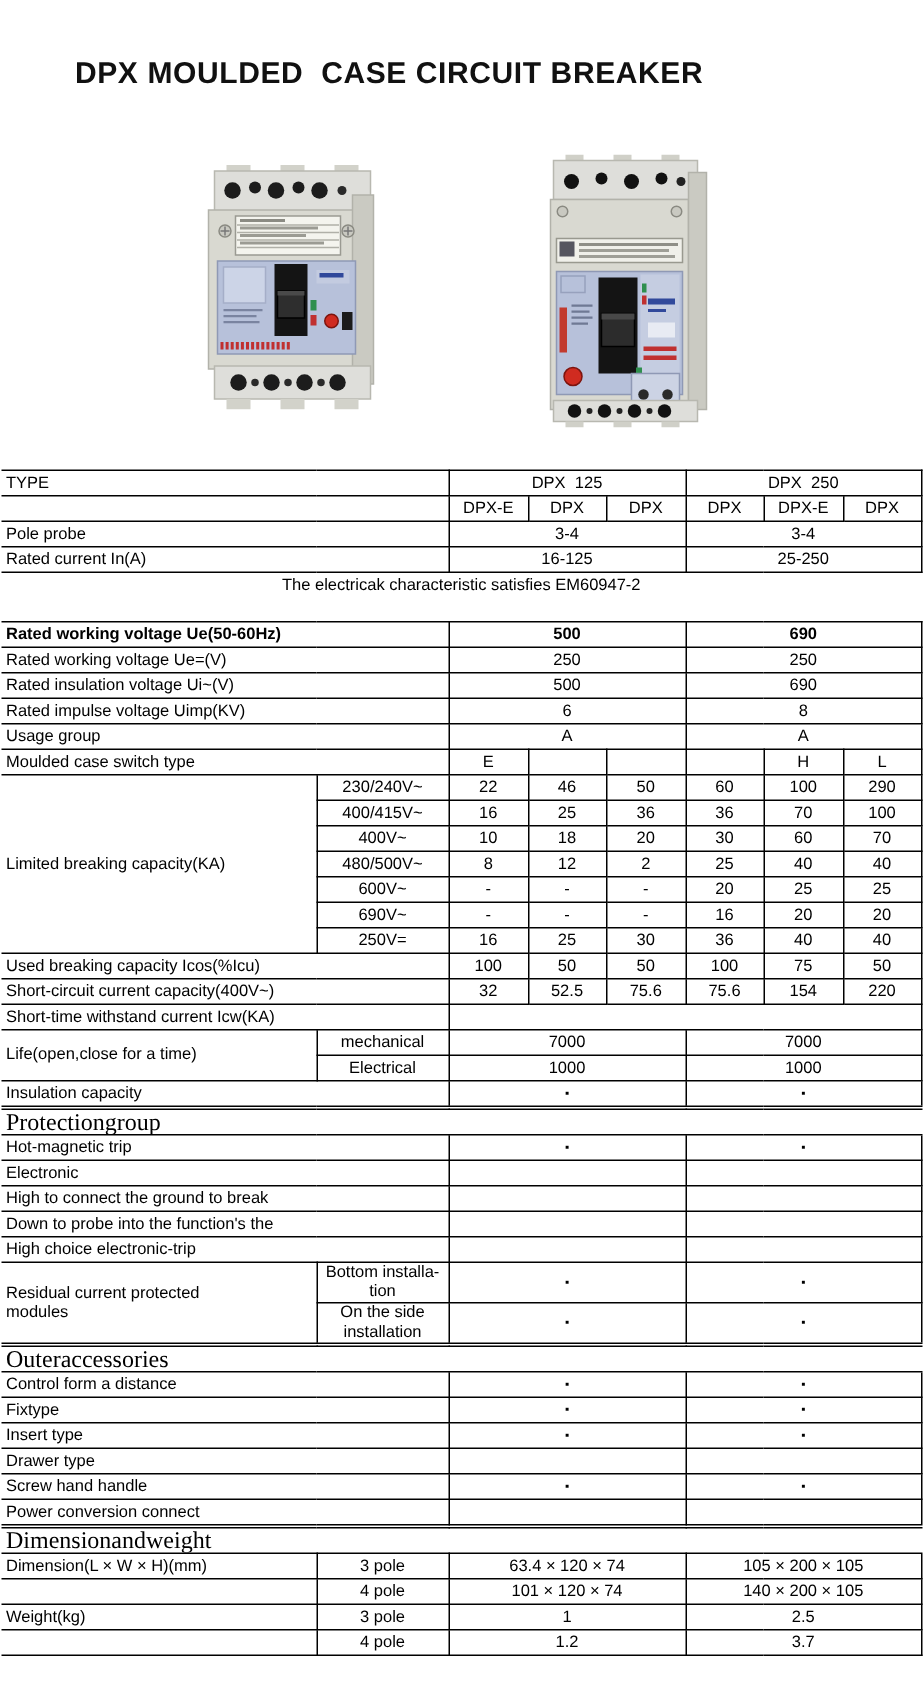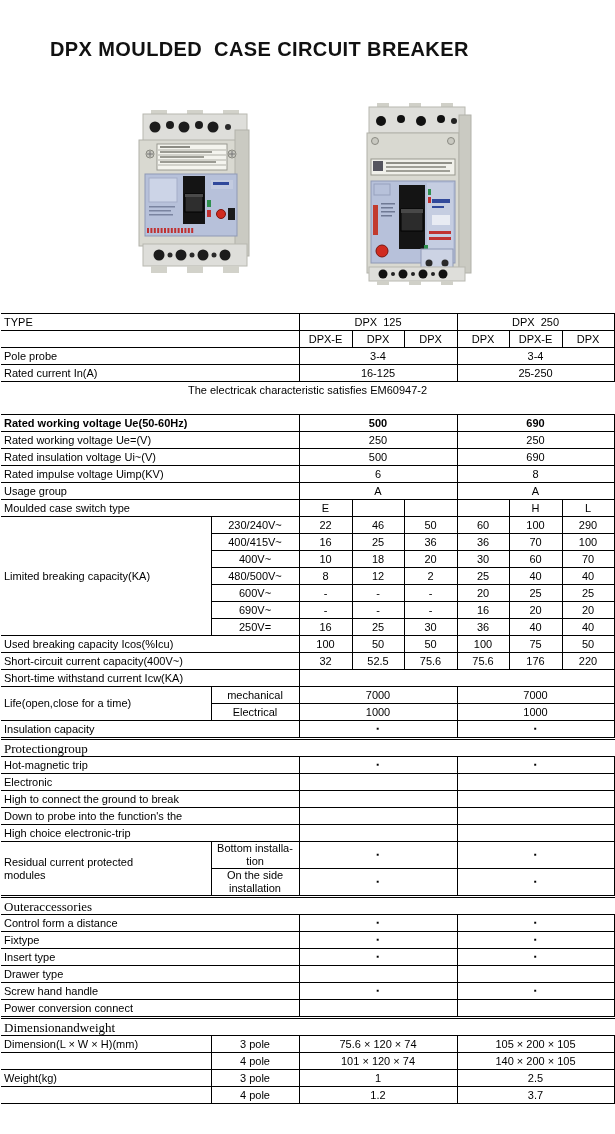--- a/index.html
+++ b/index.html
@@ -20,21 +20,21 @@
     border-collapse:collapse;table-layout:fixed;
     font-size:11px;line-height:13px;color:#000;border-radius:16px;
   }
   table.spec td{padding:0 3px;height:16px;overflow:hidden;vertical-align:middle;}
   td.lab{text-align:left;border-top:1px solid #000;border-bottom:1px solid #000;border-right:1px solid #000;}
   td.sub{text-align:center;border:1px solid #000;}
   td.v{text-align:center;border:1px solid #000;white-space:pre;}
   td.note{text-align:center;border-top:1px solid #000;}
   td.sp{height:17px;}
   td.sec{
-    font-family:"Liberation Serif",serif;font-size:13px;
+    font-family:"Liberation Serif",serif;font-size:16px;
     border-top:3px double #000;border-bottom:1px solid #000;padding-left:2px;margin-left:15px;
   }
   td.tall{height:25px;font-weight:bold;}
   td.dotc{font-size:8px;line-height:12px;}
   td.pre{white-space:pre-line;margin-left:28px;}
 </style>
 </head>
 <body>
 
 <div class="title">DPX MOULDED  CASE CIRCUIT BREAKER</div>
@@ -314,21 +314,21 @@
         <td class="v">100</td>
         <td class="v">75</td>
         <td class="v">50</td>
       </tr>
       <tr>
         <td colspan="2" class="lab">Short-circuit current capacity(400V~)</td>
         <td class="v">32</td>
         <td class="v">52.5</td>
         <td class="v">75.6</td>
         <td class="v">75.6</td>
-        <td class="v">176</td>
+        <td class="v">154</td>
         <td class="v">220</td>
       </tr>
       <tr>
         <td colspan="2" class="lab">Short-time withstand current Icw(KA)</td>
         <td colspan="6" class="v"></td>
       </tr>
       <tr>
         <td rowspan="2" class="lab">Life(open,close for a time)</td>
         <td class="sub">mechanical</td>
         <td colspan="3" class="v">7000</td>
@@ -418,21 +418,21 @@
         <td colspan="2" class="lab">Power conversion connect</td>
         <td colspan="3" class="v"></td>
         <td colspan="3" class="v"></td>
       </tr>
       <tr>
         <td colspan="8" class="sec">Dimensionandweight</td>
       </tr>
       <tr>
         <td class="lab">Dimension(L × W × H)(mm)</td>
         <td class="sub">3 pole</td>
-        <td colspan="3" class="v">75.6 × 120 × 74</td>
+        <td colspan="3" class="v">63.4 × 120 × 74</td>
         <td colspan="3" class="v">105 × 200 × 105</td>
       </tr>
       <tr>
         <td class="lab"></td>
         <td class="sub">4 pole</td>
         <td colspan="3" class="v">101 × 120 × 74</td>
         <td colspan="3" class="v">140 × 200 × 105</td>
       </tr>
       <tr>
         <td class="lab">Weight(kg)</td>

